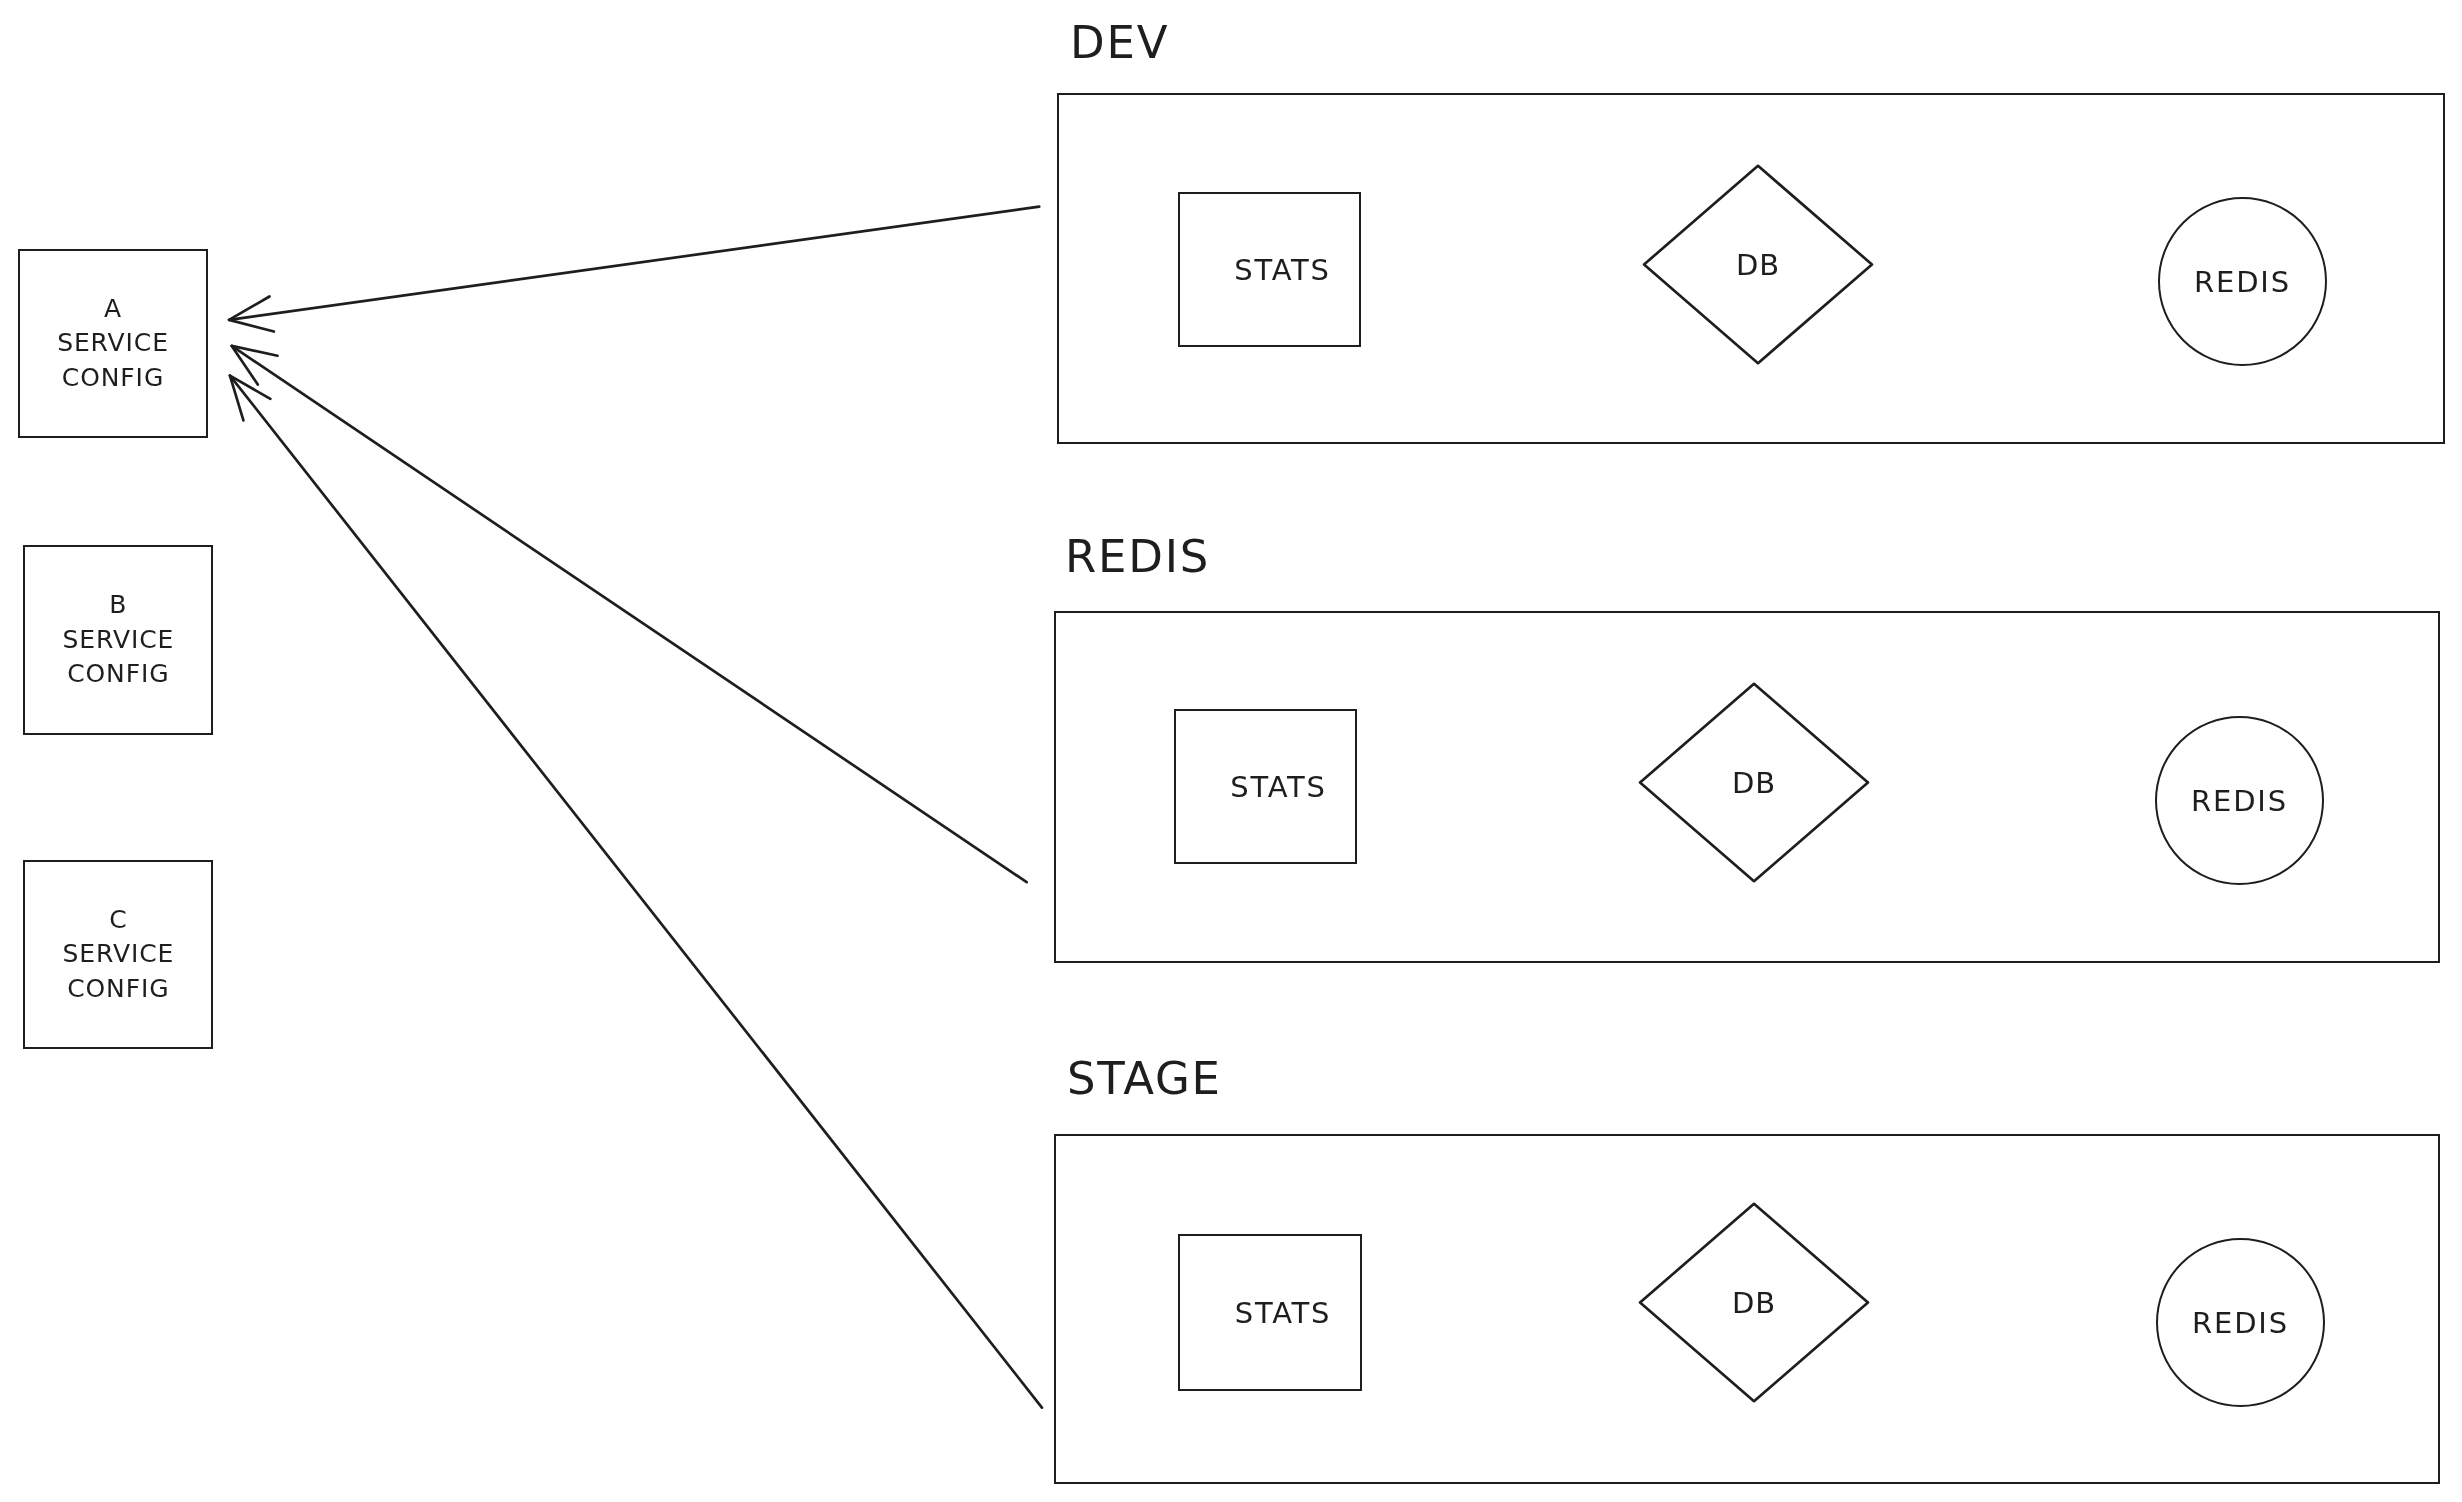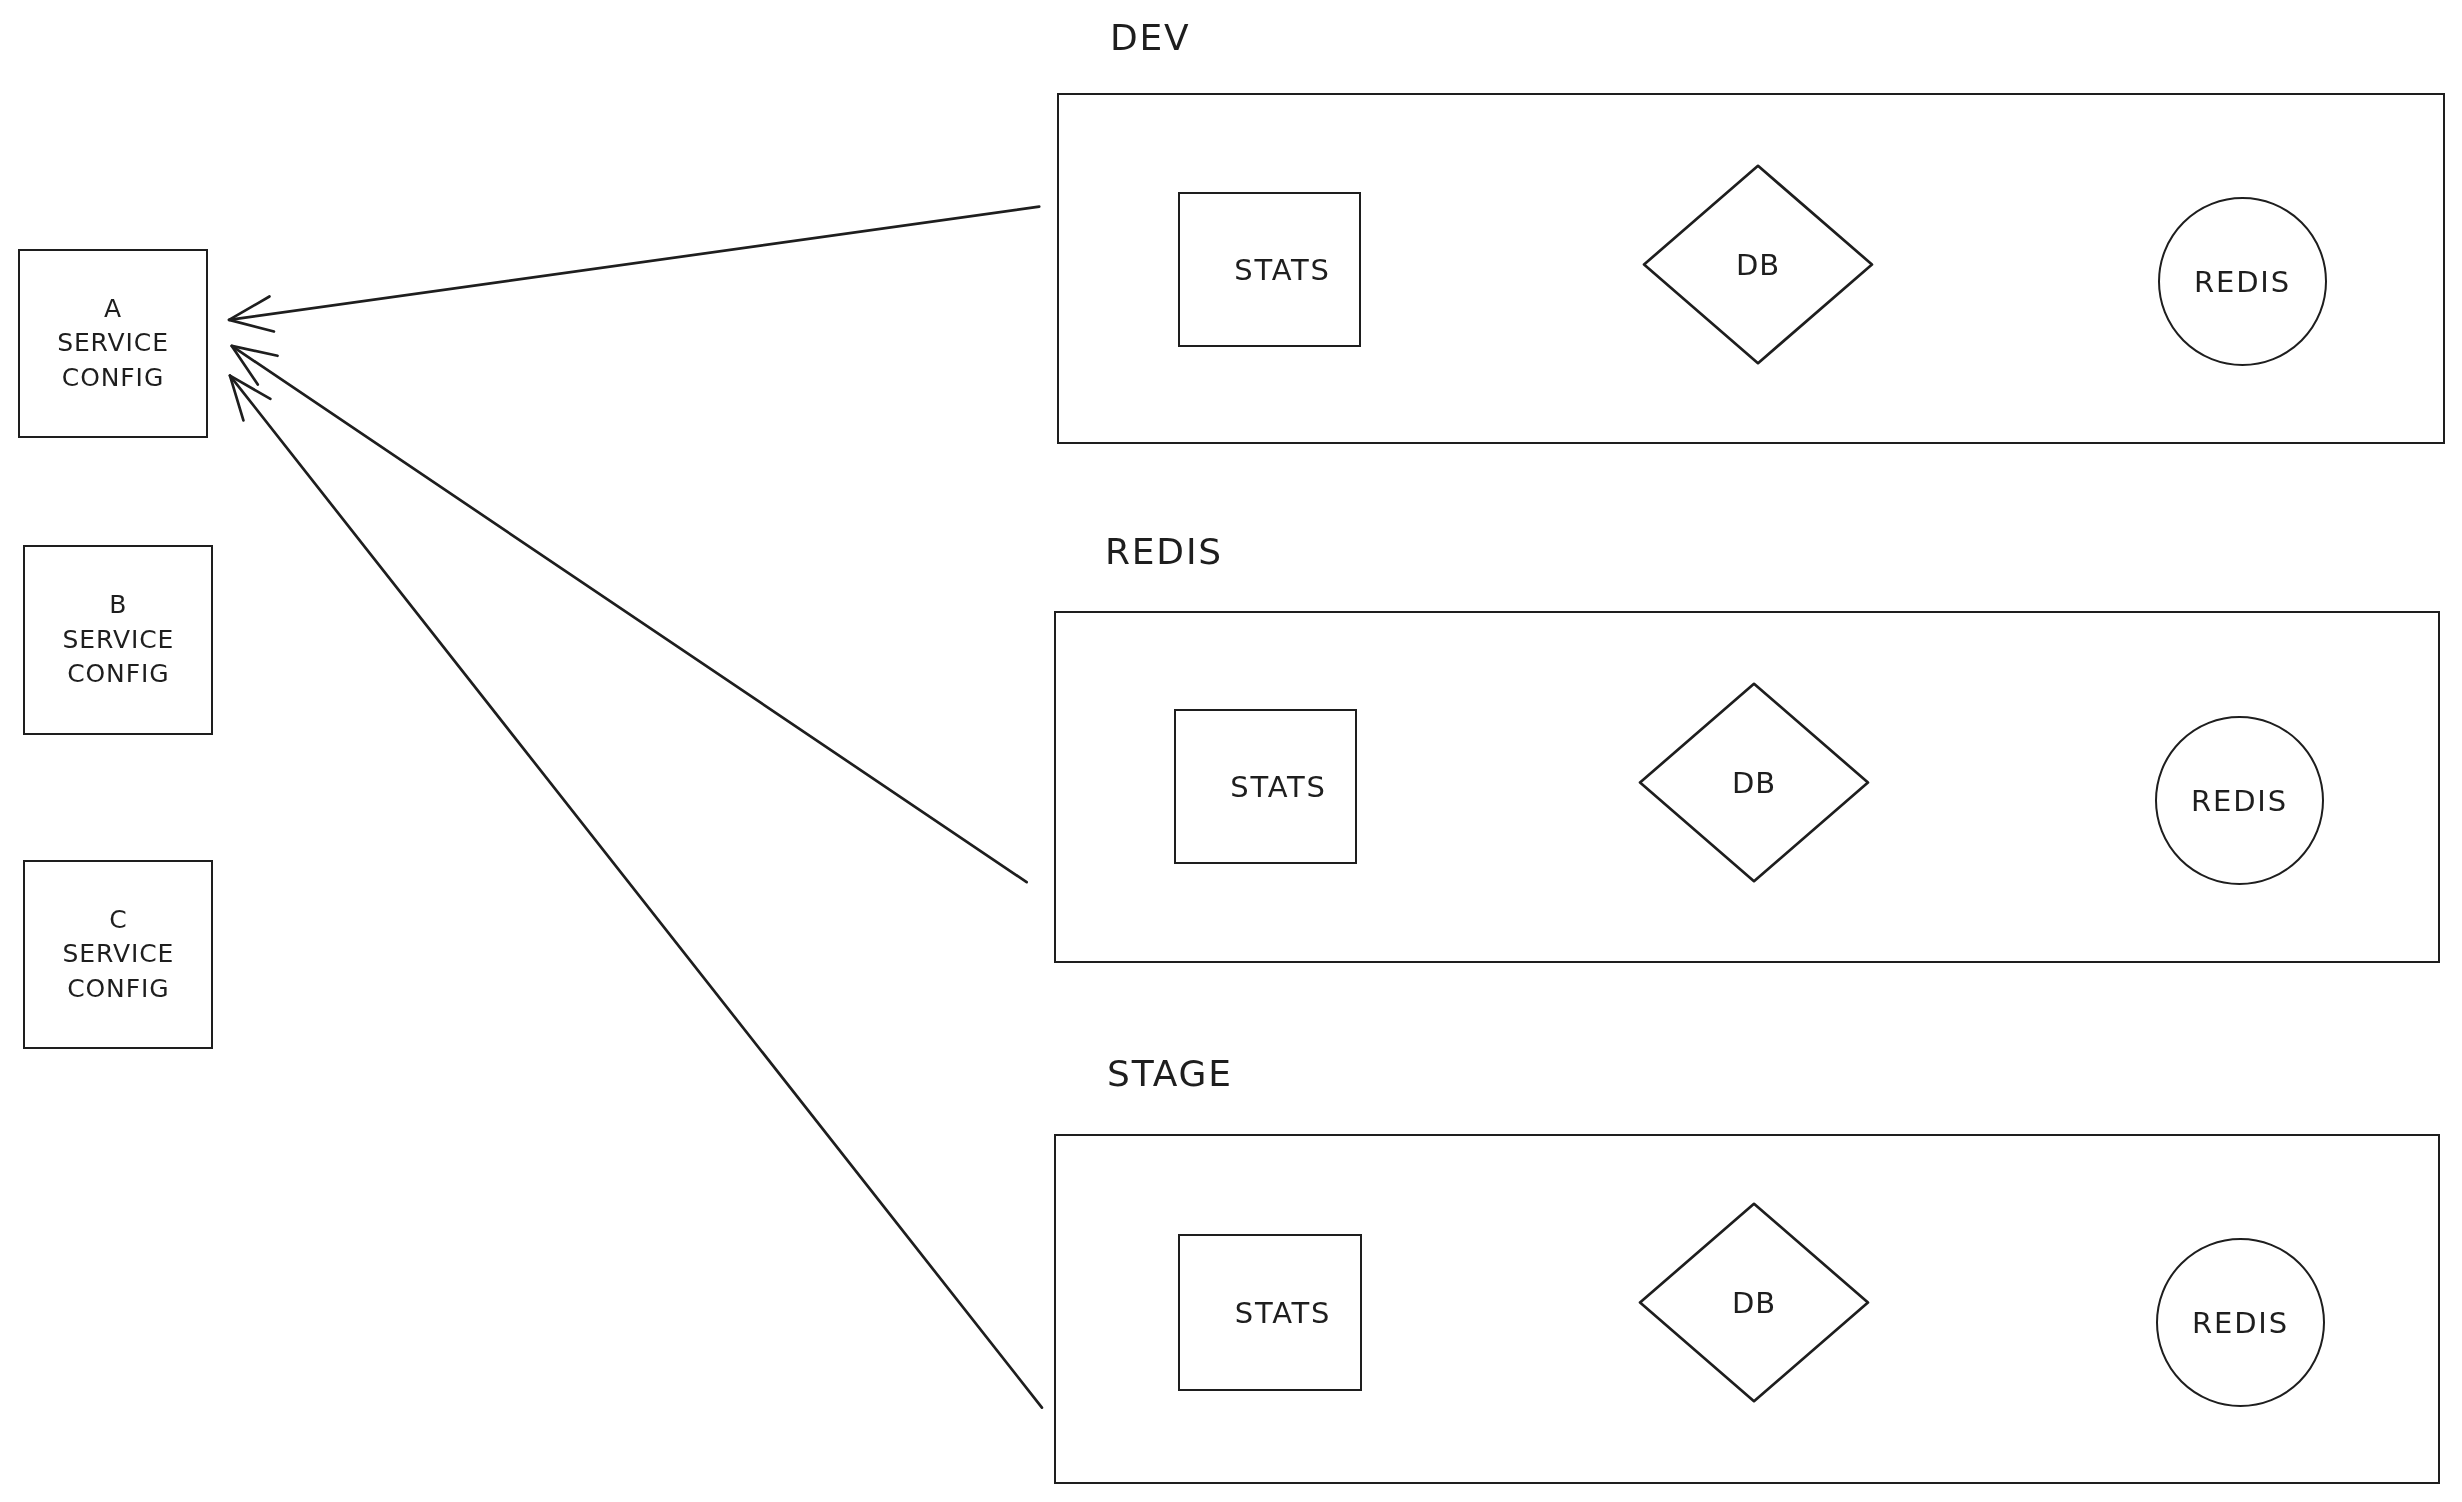--- a/index.html
+++ b/index.html
@@ -39,25 +39,24 @@
   }
   .config-text span { display: block; }
   .env-box {
     position: absolute;
     box-sizing: border-box;
     border: 2.7px solid #1e1e1e;
     background: #ffffff;
   }
   .env-label {
     position: absolute;
-    font-size: 36px;
+    font-size: 45px;
     line-height: 1.2;
     letter-spacing: 1.8px;
     white-space: nowrap;
-    margin-left: 40px;
   }
   .stats-node {
     position: absolute;
     box-sizing: border-box;
     border: 2.7px solid #1e1e1e;
     background: #ffffff;
     display: flex;
     align-items: center;
     justify-content: center;
     padding-left: 26px;

